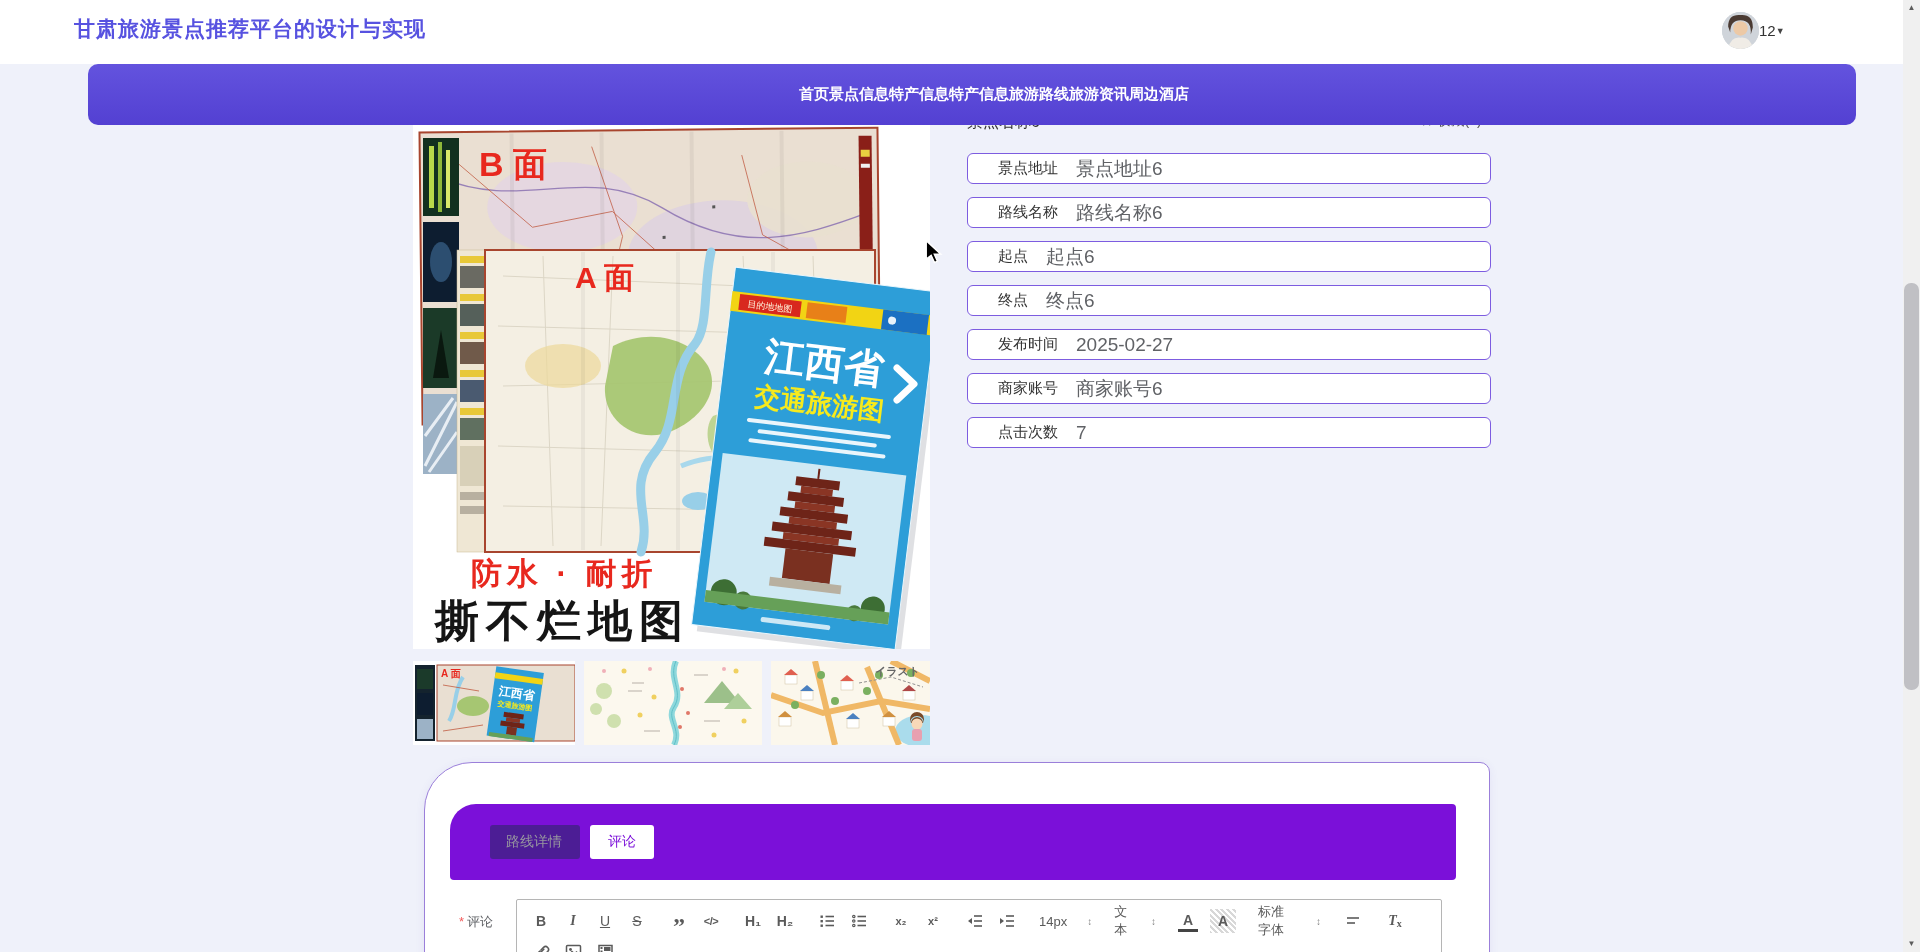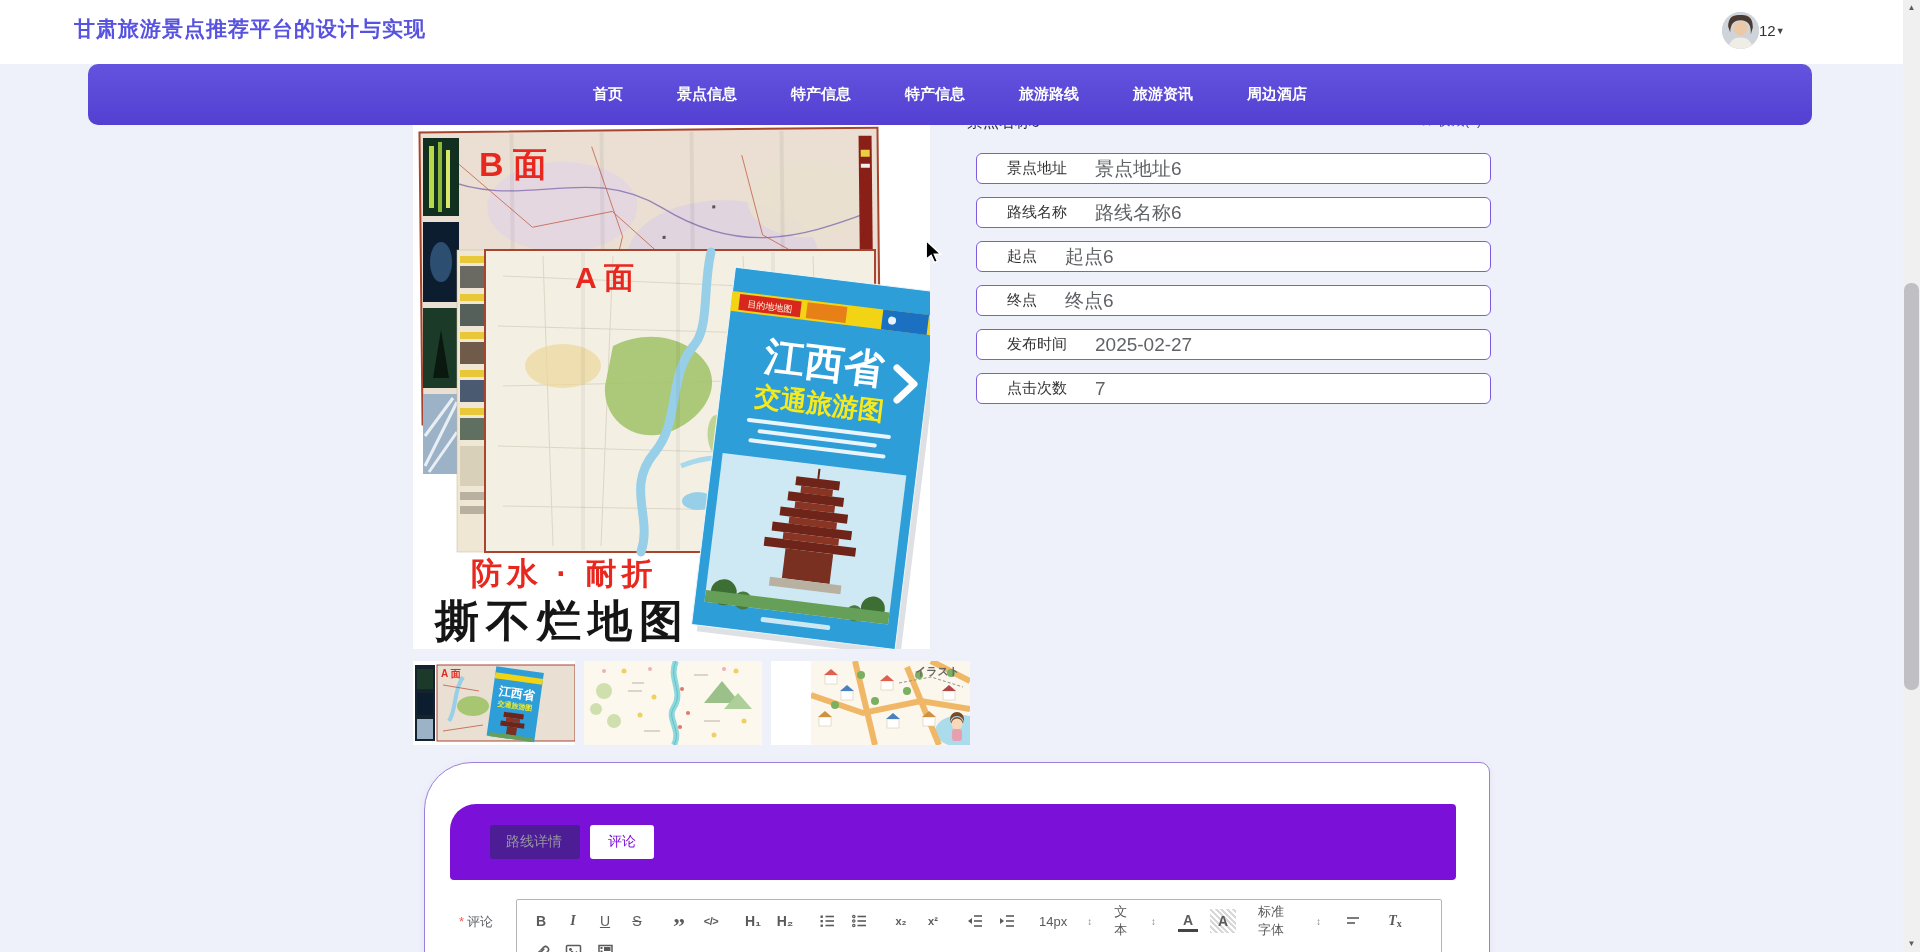--- a/index.html
+++ b/index.html
@@ -12,42 +12,42 @@
   .topbar{position:absolute;left:0;top:0;width:1920px;height:64px;background:#ffffff;z-index:30;}
   .site-title{position:absolute;left:74px;top:0;height:64px;line-height:58px;
     font-size:21px;font-weight:bold;color:#5752e0;letter-spacing:1px;}
   .user-box{position:absolute;left:1722px;top:10px;height:40px;display:flex;align-items:center;cursor:pointer;}
   .avatar{width:37px;height:37px;border-radius:50%;overflow:hidden;display:block;background:#cfd4da;}
   .uname{font-size:15px;color:#333;}
   .uarrow{font-size:9px;color:#444;margin-top:2px;}
   
   .navbar{position:absolute;left:88px;top:64px;width:1724px;height:61px;z-index:40;
     background:linear-gradient(180deg,#6353de,#5340d2);border-radius:10px;
-    display:flex;align-items:center;justify-content:center;gap:54px;}
+    display:flex;align-items:center;justify-content:center;padding-left:44px;}
   .navbar a{color:#ffffff;font-size:15px;font-weight:600;text-decoration:none;cursor:pointer;}
   
   .main-photo{position:absolute;left:413px;top:116px;width:517px;height:533px;background:#ffffff;z-index:1;}
   .photo-svg{display:block;width:517px;height:533px;}
   .photo-svg text{font-family:"Liberation Sans","DejaVu Sans",sans-serif;}
   .next-btn{position:absolute;left:884px;top:356px;width:42px;height:56px;z-index:5;
     display:flex;align-items:center;justify-content:center;cursor:pointer;}
   .thumb{position:absolute;top:661px;height:84px;background:#ffffff;z-index:1;cursor:pointer;}
   .thumb svg{display:block;width:100%;height:84px;}
   .thumb svg text{font-family:"Liberation Sans","DejaVu Sans",sans-serif;}
   .t1{left:413px;width:162px;}
   .t2{left:584px;width:178px;}
-  .t3{left:771px;width:159px;padding-left:40px;}
+  .t3{left:771px;width:159px;}
   
   .detail-title{position:absolute;left:967px;top:112px;font-size:16px;color:#333;z-index:2;}
   .favorite{position:absolute;left:1420px;top:112px;width:72px;display:flex;align-items:center;gap:3px;
     font-size:14px;color:#555;cursor:pointer;z-index:2;}
   .favorite .star{font-size:15px;color:#666;}
   .fields{position:absolute;left:967px;top:153px;width:524px;z-index:2;}
   .field{height:29px;margin-bottom:13px;background:#ffffff;border:1px solid #7d5ce0;border-radius:6px;
-    display:flex;align-items:center;padding-left:30px;gap:28px;margin-left:9px;}
+    display:flex;align-items:center;padding-left:30px;gap:18px;}
   .flabel{font-size:15px;color:#333;}
   .fvalue{font-size:19px;color:#606266;}
   
   .card{position:absolute;left:424px;top:762px;width:1064px;height:240px;background:#ffffff;
     border:1px solid #9b7fda;border-radius:48px 10px 0 0;z-index:2;
     box-shadow:0 2px 10px rgba(90,70,190,0.08);}
   .tabbar{position:absolute;left:25px;top:41px;width:1006px;height:76px;background:#7b10d9;
     border-radius:26px 4px 4px 4px;display:flex;align-items:center;padding-left:40px;gap:10px;box-sizing:border-box;}
   .tab{height:34px;padding:0 18px;font-size:14px;display:flex;align-items:center;border-radius:3px;cursor:pointer;}
   .tab.inactive{background:#4c1d95;color:#97979f;padding-left:16px;}
@@ -391,20 +391,24 @@
     </div>
     <div class="field">
       <span class="flabel">终点</span>
       <span class="fvalue">终点6</span>
     </div>
     <div class="field">
       <span class="flabel">发布时间</span>
       <span class="fvalue">2025-02-27</span>
     </div>
     <div class="field">
+      <span class="flabel">商家账号</span>
+      <span class="fvalue">商家账号6</span>
+    </div>
+    <div class="field">
       <span class="flabel">点击次数</span>
       <span class="fvalue">7</span>
     </div>
   </div>
 
   <div class="card">
     <div class="tabbar">
       <div class="tab inactive">路线详情</div>
       <div class="tab active">评论</div>
     </div>

